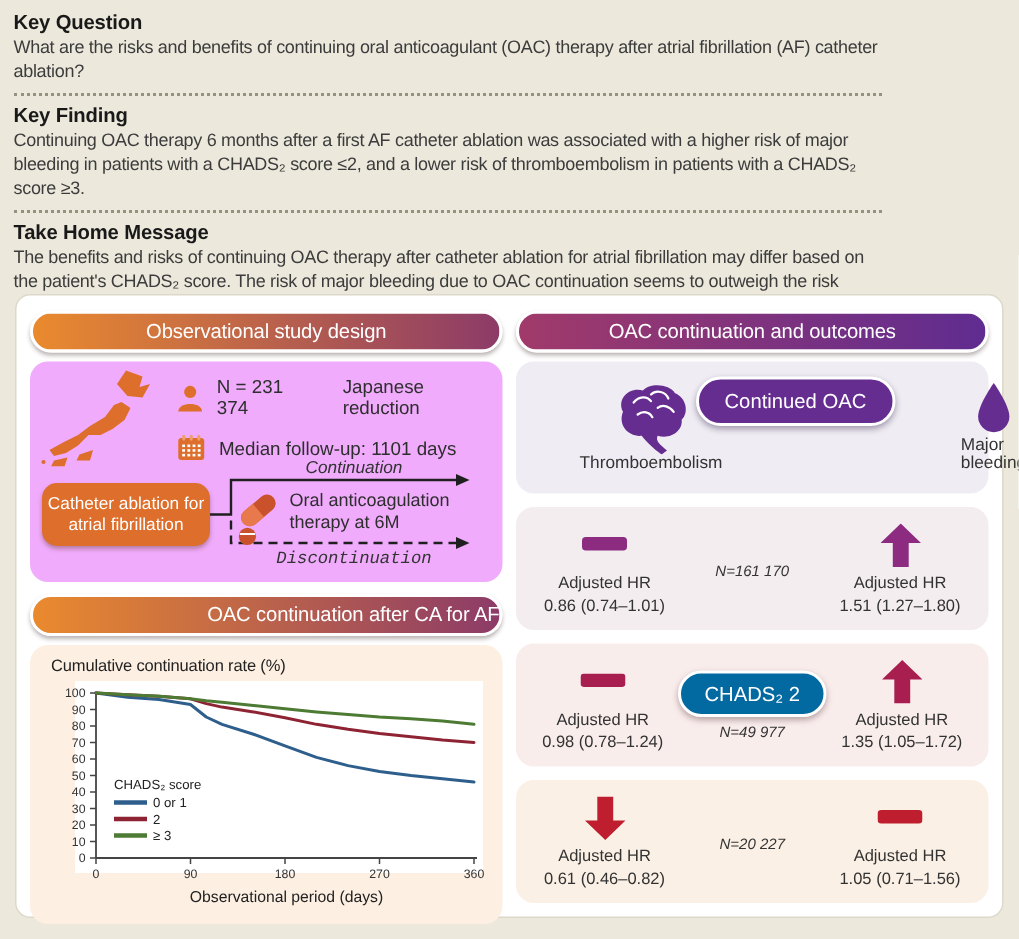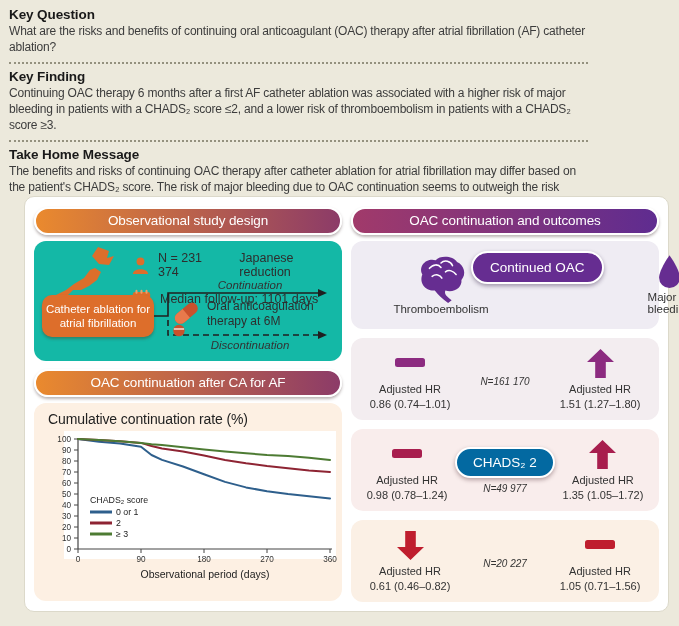--- a/index.html
+++ b/index.html
@@ -7,62 +7,62 @@
   body {
     width:679px; height:626px; position:relative; overflow:hidden;
     background:#ece9dc; font-family:"Liberation Sans", sans-serif; color:#2e2e2e;
   }
   .top-text { position:absolute; left:0; top:0; width:597px; height:196px; padding:6px 9px 0 9px; overflow:hidden; }
   .sec-heading { font-size:13.5px; font-weight:bold; color:#191919; margin:1px 0 2px 0; letter-spacing:-0.1px; }
   .sec-body { font-size:12px; line-height:1.33; color:#3c3c3c; letter-spacing:-0.2px; }
   .dotted-sep { border-bottom:2px dotted #94917f; margin:6px 0 5px 0; }
 
   .main-card {
-    position:absolute; left:24px; right:10px; top:196px; height:416px;
+    position:absolute; left:10px; right:10px; top:196px; height:416px;
     background:#ffffff; border:1px solid #dcd9ca; border-radius:10px;
     padding:10px 9px; display:flex; gap:9px;
   }
   .col { flex:1; display:flex; flex-direction:column; min-width:0; }
 
   .panel-header {
     border-radius:999px; color:#fff; text-align:center; font-size:13.5px;
     padding:4px 0 5px 0; border:2px solid #fff; box-shadow:0 2px 3px rgba(60,40,40,.35);
     flex:0 0 auto; letter-spacing:-0.1px;
   }
   .hdr-orange { background:linear-gradient(90deg,#ea8a2e,#8c3b68); }
   .hdr-purple { background:linear-gradient(90deg,#a13a6a,#5f2c90); }
 
   .design-card {
-    background:#14b8a6; border-radius:12px; margin-top:6px; height:120px;
+    background:#f0abfc; border-radius:12px; margin-top:6px; height:147px;
     position:relative; padding:8px; flex:0 0 auto;
   }
   .info-rows { position:absolute; left:98px; top:6px; }
   .info-row { display:flex; align-items:center; gap:9px; margin:4px 0 10px 0; font-size:12.5px; color:#2e2e2e; }
   .n-suffix { margin-left:8px; }
   .japan { position:absolute; left:4px; top:4px; }
 
   .flow { position:absolute; left:8px; right:8px; bottom:2px; height:76px; }
   .flow svg.lines { position:absolute; left:0; top:0; }
   .ablation-box {
     position:absolute; left:0; top:12px; width:112px; height:42px;
     background:#dd6e2b; color:#fff; border-radius:10px; font-size:11.5px; line-height:1.25;
     display:flex; align-items:center; justify-content:center; text-align:center; padding:2px 1px;
     box-shadow:0 2px 3px rgba(80,40,10,.35);
   }
   .flow-label { position:absolute; font-style:italic; font-size:11.5px; color:#333; width:120px; text-align:center; }
   .cont-label { left:148px; top:-4px; }
-  .discont-label { left:148px; top:56px; }
+  .discont-label { left:148px; top:56px;font-family:Liberation Mono, monospace; }
   .capsule { position:absolute; left:129px; top:18px; }
   .oac-text { position:absolute; left:165px; top:16px; width:124px; font-size:12px; line-height:1.25; color:#2e2e2e; }
 
   .chart-card {
     background:#fdf0e3; border-radius:12px; margin-top:6px; flex:1;
     padding:7px 4px 4px 10px;
   }
-  .chart-title { font-size:14px; color:#222; margin:1px 0 2px 4px; letter-spacing:-0.1px; }
+  .chart-title { font-size:11px; color:#222; margin:1px 0 2px 4px; letter-spacing:-0.1px; }
 
   .outcomes-card {
     background:#efecf3; border-radius:12px; margin-top:6px; height:88px; flex:0 0 auto;
     display:flex; align-items:center; justify-content:space-between; padding:6px 16px;
   }
   .outcome-item { display:flex; flex-direction:column; align-items:center; font-size:11.5px; color:#333; width:104px;padding-left:44px; }
   .continued-pill {
     background:#662d91; color:#fff; border-radius:18px; padding:7px 17px; font-size:13.5px;
     border:2px solid #fff; box-shadow:0 2px 4px rgba(40,20,60,.4); margin-bottom:36px; white-space:nowrap;
   }
@@ -158,21 +158,21 @@
             <rect x="2" y="7" width="30" height="13" rx="6.5" fill="#c9512c"></rect>
             <path d="M8.5 7 L17 7 L17 20 L8.5 20 A6.5 6.5 0 0 1 8.5 7 Z" fill="#e8794c"></path>
           </g>
           <circle cx="9" cy="33" r="6.5" fill="#c9512c"></circle>
           <line x1="3.2" y1="31.2" x2="14.8" y2="31.2" stroke="#fff" stroke-width="1.4"></line>
         </svg>
         <div class="oac-text">Oral anticoagulation therapy at 6M</div>
       </div>
     </div>
 
-    <div class="panel-header hdr-orange" style="margin-top:8px;">OAC continuation after CA for AF</div>
+    <div class="panel-header hdr-orange" style="margin-top:8px;text-align:right;">OAC continuation after CA for AF</div>
 
     <div class="chart-card">
       <div class="chart-title">Cumulative continuation rate (%)</div>
       <svg id="chart-svg" width="296" height="155" viewBox="0 0 296 155">
           <rect x="20" y="2" width="272" height="128" fill="#ffffff"></rect>
           <line x1="34" y1="10" x2="34" y2="120.00000000000001" stroke="#444" stroke-width="1.2"></line>
           <line x1="34" y1="120.00000000000001" x2="288" y2="120.00000000000001" stroke="#444" stroke-width="1.2"></line>
           <line x1="30" y1="120.00000000000001" x2="34" y2="120.00000000000001" stroke="#444" stroke-width="1"></line>
           <text x="27" y="122.80000000000001" text-anchor="end" font-size="8.2" fill="#333">0</text>
           <line x1="30" y1="109.00000000000001" x2="34" y2="109.00000000000001" stroke="#444" stroke-width="1"></line>

